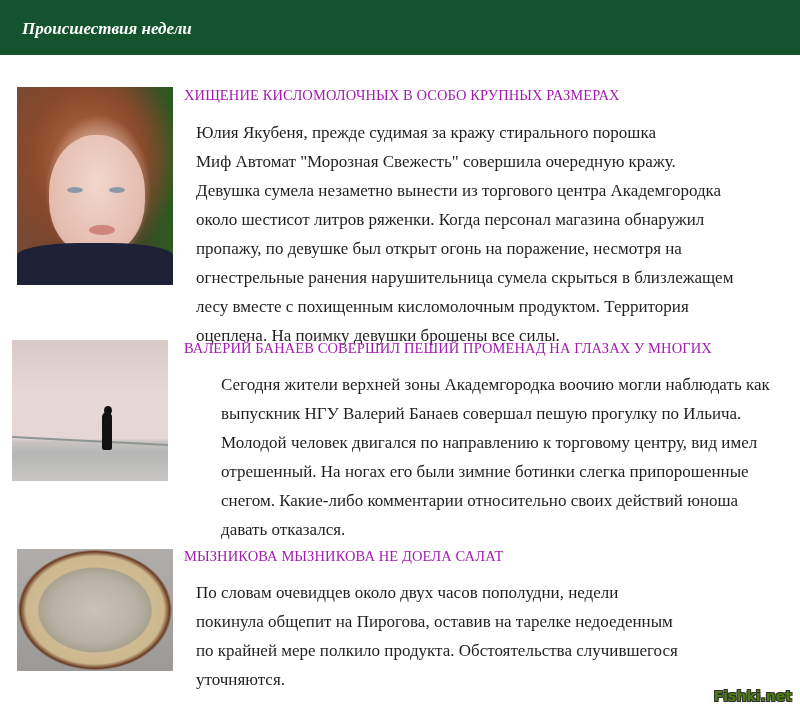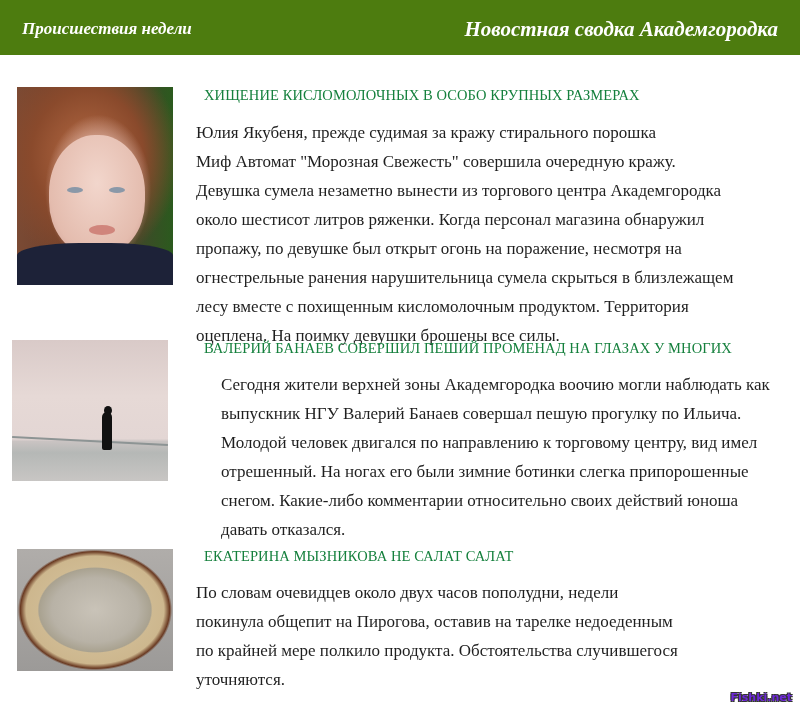--- a/index.html
+++ b/index.html
@@ -1,21 +1,21 @@
 <!DOCTYPE html>
 <html><head>
 <meta charset="utf-8">
 <style>
   html, body { margin:0; padding:0; }
   body {
     width:800px; height:712px; background:#ffffff; position:relative; overflow:hidden;
     font-family:"Liberation Serif", "DejaVu Serif", serif; color:#1a1a1a;
   }
   .header {
-    position:absolute; left:0; top:0; width:800px; height:55px; background:#4d7c0f;
+    position:absolute; left:0; top:0; width:800px; height:55px; background:#14532d;
     color:#ffffff; font-style:italic; font-weight:bold;
   }
   .header .left { position:absolute; left:22px; top:19px; font-size:17px; }
   .header .right { position:absolute; right:22px; top:17px; font-size:21px; }
 
   .photo { position:absolute; overflow:hidden; }
   .photo1 {
     left:17px; top:87px; width:156px; height:198px;
     background:
       radial-gradient(ellipse 34% 38% at 52% 52%, #e9c9bf 0%, #dfb6a9 55%, rgba(200,140,110,0) 100%),
@@ -36,37 +36,36 @@
   .photo2 .head { position:absolute; left:92px; top:66px; width:8px; height:9px; background:#111; border-radius:50%; }
 
   .photo3 {
     left:17px; top:549px; width:156px; height:122px;
     background:
       radial-gradient(ellipse 46% 44% at 50% 50%, #c9c3b8 0%, #b8b2a6 60%, #a9a290 78%, rgba(0,0,0,0) 80%),
       radial-gradient(ellipse 52% 52% at 50% 50%, #d8c7a4 0%, #cdb78e 85%, #6a3a22 92%, rgba(0,0,0,0) 95%),
       linear-gradient(180deg, #b0adaa, #9c9a98);
   }
 
-  .headline { position:absolute; left:204px; font-size:14.5px; letter-spacing:0.1px; color:#15803d; white-space:nowrap; }
+  .headline { position:absolute; left:184px; font-size:14.5px; letter-spacing:0.1px; color:#a21caf; white-space:nowrap; }
   .body-text { position:absolute; left:196px; font-size:17px; line-height:29px; color:#1f1f1f; white-space:pre-line; }
   .h1 { top:87px; }  .b1 { top:118px; }
   .h2 { top:340px;text-align:center; } .b2 { top:370px;margin-left:25px; }
   .h3 { top:548px; } .b3 { top:578px; }
 
   .watermark {
     position:absolute; right:8px; bottom:8px; font-family:"DejaVu Sans", sans-serif; font-weight:bold;
-    font-size:11px; color:#6d28d9; text-shadow:-1px -1px 0 #333, 1px -1px 0 #333, -1px 1px 0 #333, 1px 1px 0 #333;
+    font-size:14px; color:#4d7c0f; text-shadow:-1px -1px 0 #333, 1px -1px 0 #333, -1px 1px 0 #333, 1px 1px 0 #333;
   }
 </style>
 </head>
 <body>
 
 <div class="header">
   <span class="left">Происшествия недели</span>
-  <span class="right">Новостная сводка Академгородка</span>
 </div>
 
 <div class="photo photo1">
   <div class="face">
     <div class="eye" style="left:18px;"></div>
     <div class="eye" style="left:60px;"></div>
     <div class="lips"></div>
   </div>
   <div class="shirt"></div>
 </div>
@@ -87,19 +86,19 @@
 </div>
 <div class="headline h2">ВАЛЕРИЙ БАНАЕВ СОВЕРШИЛ ПЕШИЙ ПРОМЕНАД НА ГЛАЗАХ У МНОГИХ</div>
 <div class="body-text b2">Сегодня жители верхней зоны Академгородка воочию могли наблюдать как
 выпускник НГУ Валерий Банаев совершал пешую прогулку по Ильича.
 Молодой человек двигался по направлению к торговому центру, вид имел
 отрешенный. На ногах его были зимние ботинки слегка припорошенные
 снегом. Какие-либо комментарии относительно своих действий юноша
 давать отказался.</div>
 
 <div class="photo photo3"></div>
-<div class="headline h3">ЕКАТЕРИНА МЫЗНИКОВА НЕ САЛАТ САЛАТ</div>
+<div class="headline h3">МЫЗНИКОВА МЫЗНИКОВА НЕ ДОЕЛА САЛАТ</div>
 <div class="body-text b3">По словам очевидцев около двух часов пополудни, недели
 покинула общепит на Пирогова, оставив на тарелке недоеденным
 по крайней мере полкило продукта. Обстоятельства случившегося
 уточняются.</div>
 
 <div class="watermark">Fishki.net</div>
 
 </body></html>

